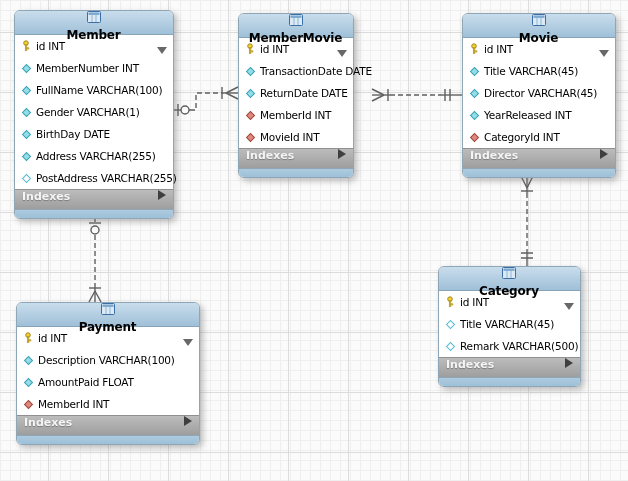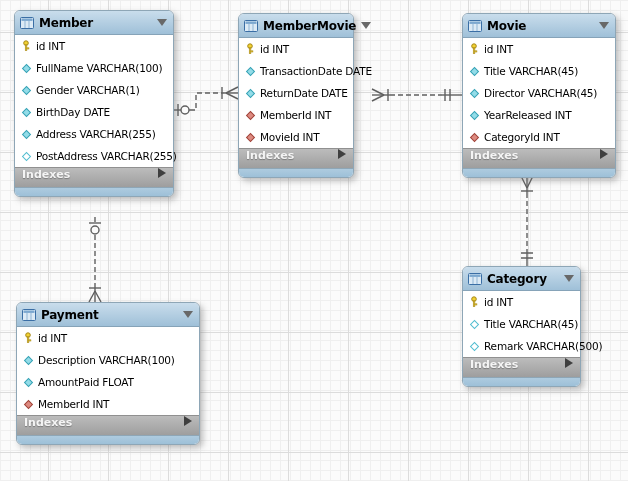--- a/index.html
+++ b/index.html
@@ -27,20 +27,21 @@
     border-radius:6px;
     box-shadow:3px 3px 6px rgba(110,110,110,0.45);
     box-sizing:border-box;
   }
   .table *{box-sizing:border-box;}
   .thead{
     height:24px;display:flex;align-items:center;gap:5px;padding:0 6px 0 5px;
     background:linear-gradient(#c9ddec,#9fc0d8);
     border-bottom:1px solid #86a3b8;
     border-radius:5px 5px 0 0;
+    flex-direction:column;
   }
   .ttitle{
     font-size:12px;font-weight:bold;color:#000;
     white-space:nowrap;letter-spacing:-0.2px;
   }
   .ticon{display:inline-flex;flex:none;}
   .collapse{
     margin-left:auto;flex:none;width:0;height:0;
     border-left:5px solid transparent;border-right:5px solid transparent;
     border-top:7px solid #686868;
@@ -138,20 +139,28 @@
             </svg>
           </span>
           <span class="col-label">id INT</span>
         </div>
         <div class="col-row">
           <span class="col-icon">
             <svg width="11" height="11" viewBox="0 0 11 11">
               <rect x="2.7" y="2.7" width="5.6" height="5.6" transform="rotate(45 5.5 5.5)" fill="#93dce8" stroke="#35a2b5" stroke-width="1"></rect>
             </svg>
           </span>
+          <span class="col-label">MemberNumber INT</span>
+        </div>
+        <div class="col-row">
+          <span class="col-icon">
+            <svg width="11" height="11" viewBox="0 0 11 11">
+              <rect x="2.7" y="2.7" width="5.6" height="5.6" transform="rotate(45 5.5 5.5)" fill="#93dce8" stroke="#35a2b5" stroke-width="1"></rect>
+            </svg>
+          </span>
           <span class="col-label">FullName VARCHAR(100)</span>
         </div>
         <div class="col-row">
           <span class="col-icon">
             <svg width="11" height="11" viewBox="0 0 11 11">
               <rect x="2.7" y="2.7" width="5.6" height="5.6" transform="rotate(45 5.5 5.5)" fill="#93dce8" stroke="#35a2b5" stroke-width="1"></rect>
             </svg>
           </span>
           <span class="col-label">Gender VARCHAR(1)</span>
         </div>
@@ -306,21 +315,21 @@
           <span class="col-label">CategoryId INT</span>
         </div>
       </div>
     <div class="tindexes">
       <span>Indexes</span>
       <span class="idx-arrow"></span>
     </div>
     <div class="tfoot"></div>
   </div>
 
-  <div class="table" style="left:462px;top:266px;width:119px;">
+  <div class="table" style="left:438px;top:266px;width:143px;">
     <div class="thead">
       <span class="ticon">
           <svg width="14" height="12" viewBox="0 0 14 12">
             <rect x="0.5" y="0.5" width="13" height="11" rx="1" fill="#dceaf5" stroke="#3a6ea5" stroke-width="1"></rect>
             <rect x="1.5" y="1.5" width="11" height="2.4" fill="#7ba7cf"></rect>
             <path d="M5,4 V11 M9,4 V11" stroke="#8fb4d4" stroke-width="1"></path>
           </svg>
         </span>
       <span class="ttitle">Category</span>
       <span class="collapse"></span>

